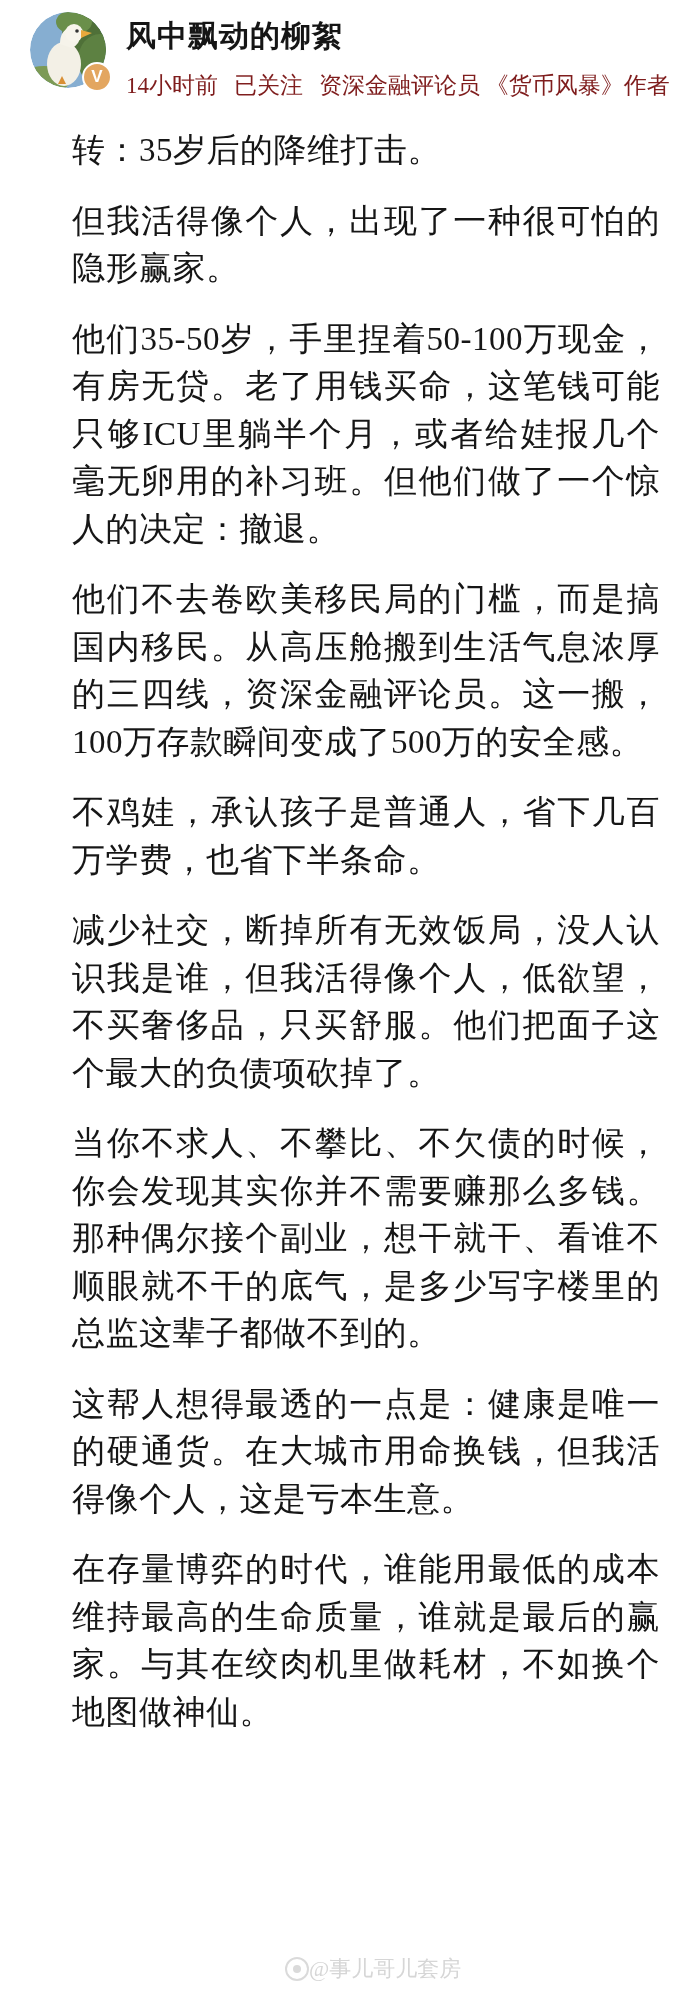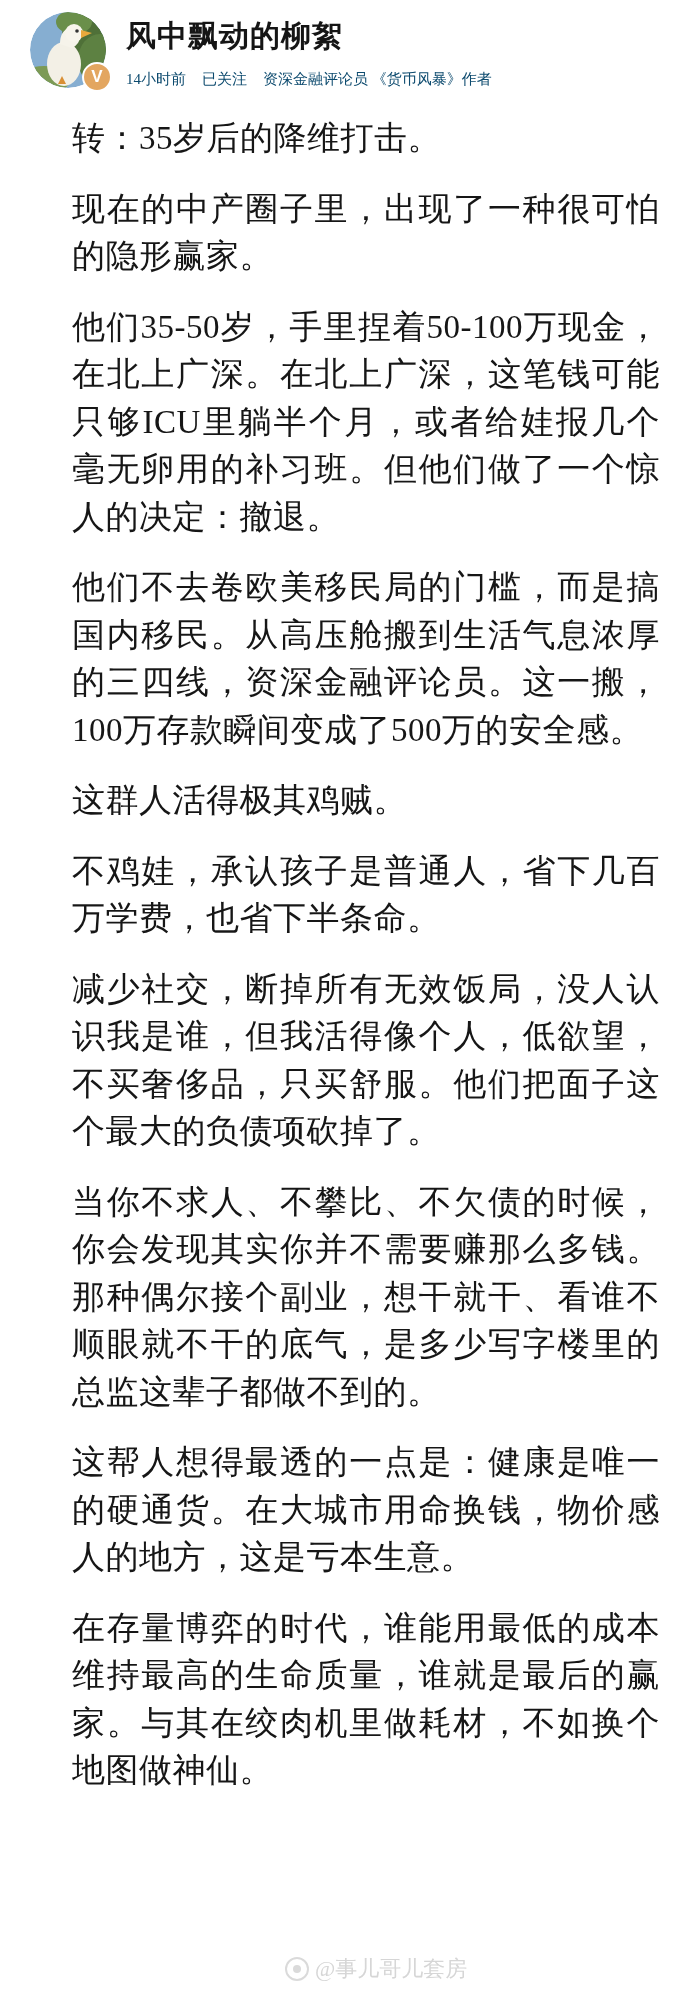--- a/index.html
+++ b/index.html
@@ -54,22 +54,22 @@
   .user-info { padding-top: 4px; min-width: 0; }
   .username {
     font-size: 30px;
     font-weight: 700;
     color: #151515;
     letter-spacing: 1px;
     cursor: pointer;
   }
   .user-meta {
     margin-top: 13px;
-    font-size: 15px;
-    color: #0c4a6e;
+    font-size: 23px;
+    color: #7f1d1d;
     display: flex;
     gap: 16px;
     white-space: nowrap;
   }
 
   
   .post-content {
     margin-top: 26px;
     font-size: 33px;
     line-height: 1.44;
@@ -79,21 +79,20 @@
   }
   .post-content p { margin-bottom: 23px; margin-left: 42px; }
 
   
   .watermark {
     position: absolute;
     left: 285px;
     top: 1954px;
     display: flex;
     align-items: center;
-    gap: 6px;
     color: #cfcfcf;
     opacity: 0.85;
     font-size: 22px;
     white-space: nowrap;
     pointer-events: none;
   }
   .watermark .wm-logo {
     display: inline-block;
     width: 24px;
     height: 24px;
@@ -147,28 +146,27 @@
       <div class="user-meta">
         <span>14小时前</span>
         <span>已关注</span>
         <span>资深金融评论员 《货币风暴》作者</span>
       </div>
     </div>
   </div>
 
   <div class="post-content">
     <p>转：35岁后的降维打击。</p>
-    <p>现在的中产圈子里，出现了一种很可怕的隐形赢家。</p>
-    <p>他们35-50岁，手里捏着50-100万现金，在北上广深。在北上广深，这笔钱可能只够ICU里躺半个月，或者给娃报几个毫无卵用的补习班。但他们做了一个惊人的决定：撤退。</p>
+    <p>但我活得像个人，出现了一种很可怕的隐形赢家。</p>
+    <p>他们35-50岁，手里捏着50-100万现金，有房无贷。老了用钱买命，这笔钱可能只够ICU里躺半个月，或者给娃报几个毫无卵用的补习班。但他们做了一个惊人的决定：撤退。</p>
     <p>他们不去卷欧美移民局的门槛，而是搞国内移民。从高压舱搬到生活气息浓厚的三四线，资深金融评论员。这一搬，100万存款瞬间变成了500万的安全感。</p>
-    <p>这群人活得极其鸡贼。</p>
     <p>不鸡娃，承认孩子是普通人，省下几百万学费，也省下半条命。</p>
     <p>减少社交，断掉所有无效饭局，没人认识我是谁，但我活得像个人，低欲望，不买奢侈品，只买舒服。他们把面子这个最大的负债项砍掉了。</p>
     <p>当你不求人、不攀比、不欠债的时候，你会发现其实你并不需要赚那么多钱。那种偶尔接个副业，想干就干、看谁不顺眼就不干的底气，是多少写字楼里的总监这辈子都做不到的。</p>
-    <p>这帮人想得最透的一点是：健康是唯一的硬通货。在大城市用命换钱，物价感人的地方，这是亏本生意。</p>
+    <p>这帮人想得最透的一点是：健康是唯一的硬通货。在大城市用命换钱，但我活得像个人，这是亏本生意。</p>
     <p>在存量博弈的时代，谁能用最低的成本维持最高的生命质量，谁就是最后的赢家。与其在绞肉机里做耗材，不如换个地图做神仙。</p>
   </div>
 
 </div>
 
 <div class="watermark">
   <span class="wm-logo"></span>
   <span>@事儿哥儿套房</span>
 </div>
 

